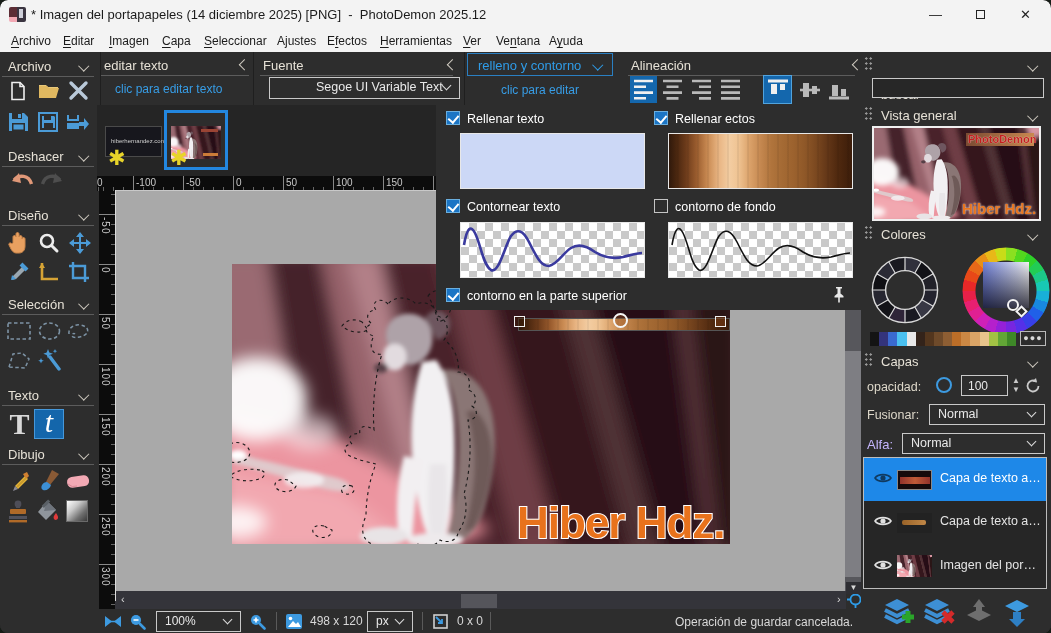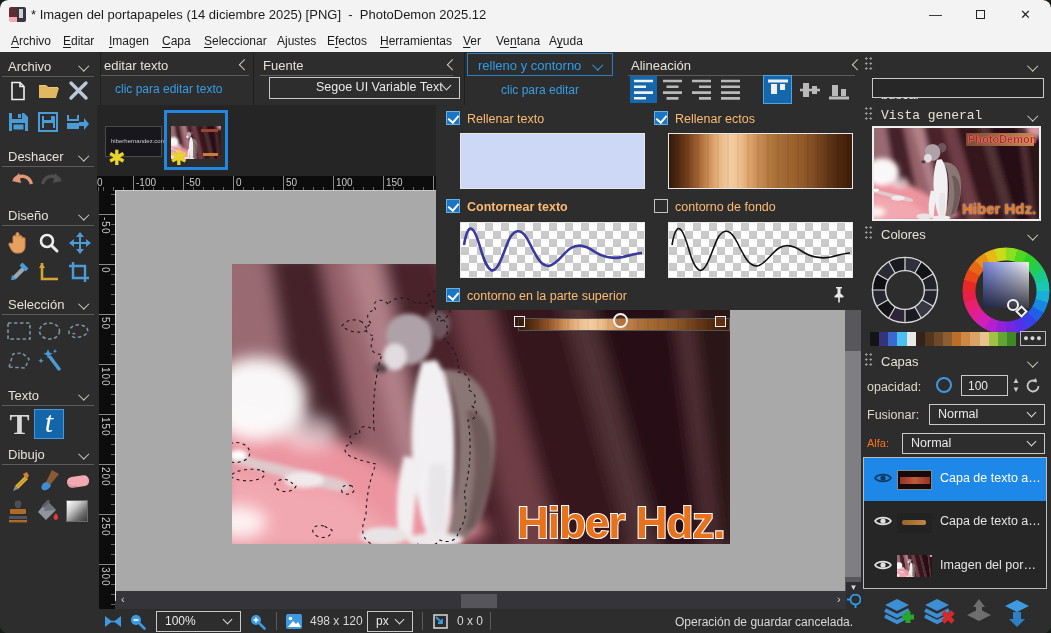--- a/index.html
+++ b/index.html
@@ -17,21 +17,21 @@
 
 .hdr{font-size:13px;color:#e6e1d6;}
 .chev{color:transparent;font-size:0;width:12px;height:12px;}
 .chev:before{content:"";position:absolute;left:2px;top:2px;width:6.5px;height:6.5px;border-right:1.7px solid #cfcac0;border-bottom:1.7px solid #cfcac0;transform:rotate(45deg);}
 .chevl:before{transform:rotate(135deg);left:4px;top:3px;}
 .chevb:before{border-color:#2f9ce8;}
 .link{color:#379de6;font-size:12px;}
 .cb{position:absolute;width:14px;height:14px;background:#1b75c5;border:1px solid #6aaede;}
 .cb:after{content:"";position:absolute;left:2.5px;top:1px;width:5px;height:8px;border:solid #fff;border-width:0 2px 2px 0;transform:rotate(40deg);}
 .cbu{position:absolute;width:14px;height:14px;background:#2d2d2d;border:1px solid #c4c4c4;}
-.cblab{position:absolute;font-size:12.5px;color:#fdba74;}
+.cblab{position:absolute;font-size:12.5px;color:#ffffff;}
 .combo{position:absolute;background:#2d2d2d;border:1px solid #c9c9c9;color:#e8e8e8;font-size:12.5px;}
 .combo .tx{position:absolute;left:8px;top:3px;}
 .combo .ar{position:absolute;right:6px;top:4px;width:12px;height:12px;color:transparent;font-size:0;}
 .combo .ar:before{content:"";position:absolute;left:2px;top:2px;width:6px;height:6px;border-right:1.6px solid #dcdcdc;border-bottom:1.6px solid #dcdcdc;transform:rotate(45deg);}
 .grip{position:absolute;width:9px;height:16px;
  background-image:radial-gradient(circle,#9a9a9a 1.1px,transparent 1.3px);
  background-size:4.5px 5px;}
 .secline{position:absolute;height:1px;background:#5c5c5c;}
 .serifT{color:#d9d9d9;font-family:"Liberation Serif",serif;}
 .serift{color:#fff;font-family:"Liberation Serif",serif;font-style:italic;}
@@ -484,21 +484,21 @@
         <path d="M20 14 c2 3 3 5 1 6.5 c-1.6 1-3.4 0-3.4-2 c0-1.6 1.4-3 2.4-4.5 z" fill="#e03a3a"></path>
       </svg>
  <div class="abs" style="left:66px;top:448px;width:22px;height:22px;border:1px solid #6a6a6a;background:linear-gradient(135deg,#ffffff 0%,#c9c9c9 35%,#6e6e6e 70%,#3a3a3a 100%);"></div>
 </div>
 <div id="rightbar">
  <div class="grip" style="left:3px;top:4px;"></div>
  <div class="hdr abs" style="left:20px;top:6px;margin-top:29px;">buscar</div>
       <div class="chev abs" style="left:166px;top:8px;">▼</div>
  <div class="abs" style="left:11px;top:26px;width:172px;height:20px;border:1px solid #c9c9c9;background:#272727;"></div>
  <div class="grip" style="left:3px;top:54px;"></div>
- <div class="hdr abs" style="left:20px;top:56px;font-family:Liberation Mono, monospace;">Vista general</div>
+ <div class="hdr abs" style="left:20px;top:56px;">Vista general</div>
       <div class="chev abs" style="left:166px;top:58px;">▼</div>
  <div class="abs" style="left:11px;top:74px;width:169px;height:95px;border:2px solid #f0f0f0;overflow:hidden;background:#b87880;" id="vthumb">
   <svg width="165" height="91" viewBox="0 0 498 280" preserveAspectRatio="none">
    <use href="#minipic2"></use>
   </svg>
   <div class="abs" style="left:92px;top:5px;width:68px;height:13px;background:linear-gradient(90deg,#7a4a32,#c98850);"></div>
   <div class="abs" style="left:94px;top:5px;font-size:11px;font-weight:bold;color:#c41e1e;text-shadow:0 0 1px #fff;">PhotoDemon</div>
   <div class="abs" style="left:88px;top:72px;font-size:15px;font-weight:bold;color:#e8751f;text-shadow:0 0 2px #fff;">Hiber Hdz.</div>
  </div>
  <div class="grip" style="left:3px;top:173px;"></div>
@@ -567,21 +567,21 @@
  <div class="abs" style="left:151px;top:324px;color:#c9c9c9;font-size:8px;line-height:9px;">▲<br>▼</div>
  <svg class="abs" style="left:164px;top:326px" width="16" height="16" viewBox="0 0 16 16">
         <path d="M13.5 8 a5.5 5.5 0 1 1 -2.2-4.4" fill="none" stroke="#c9c9c9" stroke-width="1.8"></path>
         <path d="M11 0 l1 4.5 L7.5 3.5 Z" fill="#c9c9c9"></path>
       </svg>
  <div class="abs" style="left:6px;top:356px;font-size:12.5px;color:#ded8ca;">Fusionar:</div>
  <div class="combo" style="left:68px;top:352px;width:116px;height:21px;">
         <span class="tx" style="top:2px;">Normal</span>
         <span class="ar" style="top:2px;">▾</span>
       </div>
- <div class="abs" style="left:6px;top:385px;font-size:11px;color:#f97316;">Alfa:</div>
+ <div class="abs" style="left:6px;top:385px;font-size:13px;color:#c4b5fd;">Alfa:</div>
  <div class="combo" style="left:41px;top:381px;width:143px;height:21px;">
         <span class="tx" style="top:2px;">Normal</span>
         <span class="ar" style="top:2px;">▾</span>
       </div>
 
  <div class="abs" style="left:2px;top:405px;width:184px;height:132px;border:1px solid #bcbcbc;background:#262626;">
   <div class="abs" style="left:0;top:0;width:182px;height:43px;background:#1e88e8;">
    <svg class="abs" style="left:10px;top:13px" width="18" height="14" viewBox="0 0 18 14">
             <path d="M1 7 C4 2.5 14 2.5 17 7 C14 11.5 4 11.5 1 7 Z" fill="none" stroke="#103a60" stroke-width="1.6"></path>
             <circle cx="9" cy="7" r="2.6" fill="#103a60"></circle>
@@ -641,21 +641,21 @@
       </svg>
 </div>
 <div id="fpanel">
  <div class="cb" style="left:10px;top:6px;"></div>
       <div class="cblab" style="left:31px;top:7px;">Rellenar texto</div>
  <div class="cb" style="left:218px;top:6px;"></div>
       <div class="cblab" style="left:239px;top:7px;">Rellenar ectos</div>
  <div class="swatch" style="left:24px;top:28px;background:#ccd8f6;"></div>
  <div class="swatch copper" style="left:232px;top:28px;"></div>
  <div class="cb" style="left:10px;top:94px;"></div>
-      <div class="cblab" style="left:31px;top:95px;font-weight:bold;">Contornear texto</div>
+      <div class="cblab" style="left:31px;top:95px;">Contornear texto</div>
  <div class="cbu" style="left:218px;top:94px;"></div>
       <div class="cblab" style="left:239px;top:95px;">contorno de fondo</div>
  <div class="swatch checker" style="left:24px;top:117px;"><svg width="183" height="54" viewBox="0 0 183 54">
           <path d="M3,22 C6,4 10,2 14,10 C20,22 22,42 30,47 C38,51 44,22 50,13 C56,5 62,7 68,19 C76,35 80,43 88,43 C96,42 102,30 110,25 C118,20 126,23 134,29 C142,34 152,36 162,34 C170,32 176,30 181,30" fill="none" stroke="#3a3a9e" stroke-width="2.6"></path>
         </svg></div>
  <div class="swatch checker" style="left:232px;top:117px;"><svg width="183" height="54" viewBox="0 0 183 54">
           <path d="M3,22 C6,4 10,2 14,10 C20,22 22,42 30,47 C38,51 44,22 50,13 C56,5 62,7 68,19 C76,35 80,43 88,43 C96,42 102,30 110,25 C118,20 126,23 134,29 C142,34 152,36 162,34 C170,32 176,30 181,30" fill="none" stroke="#111" stroke-width="1.6"></path>
         </svg></div>
  <div class="cb" style="left:10px;top:183px;"></div>
       <div class="cblab" style="left:31px;top:184px;">contorno en la parte superior</div>

